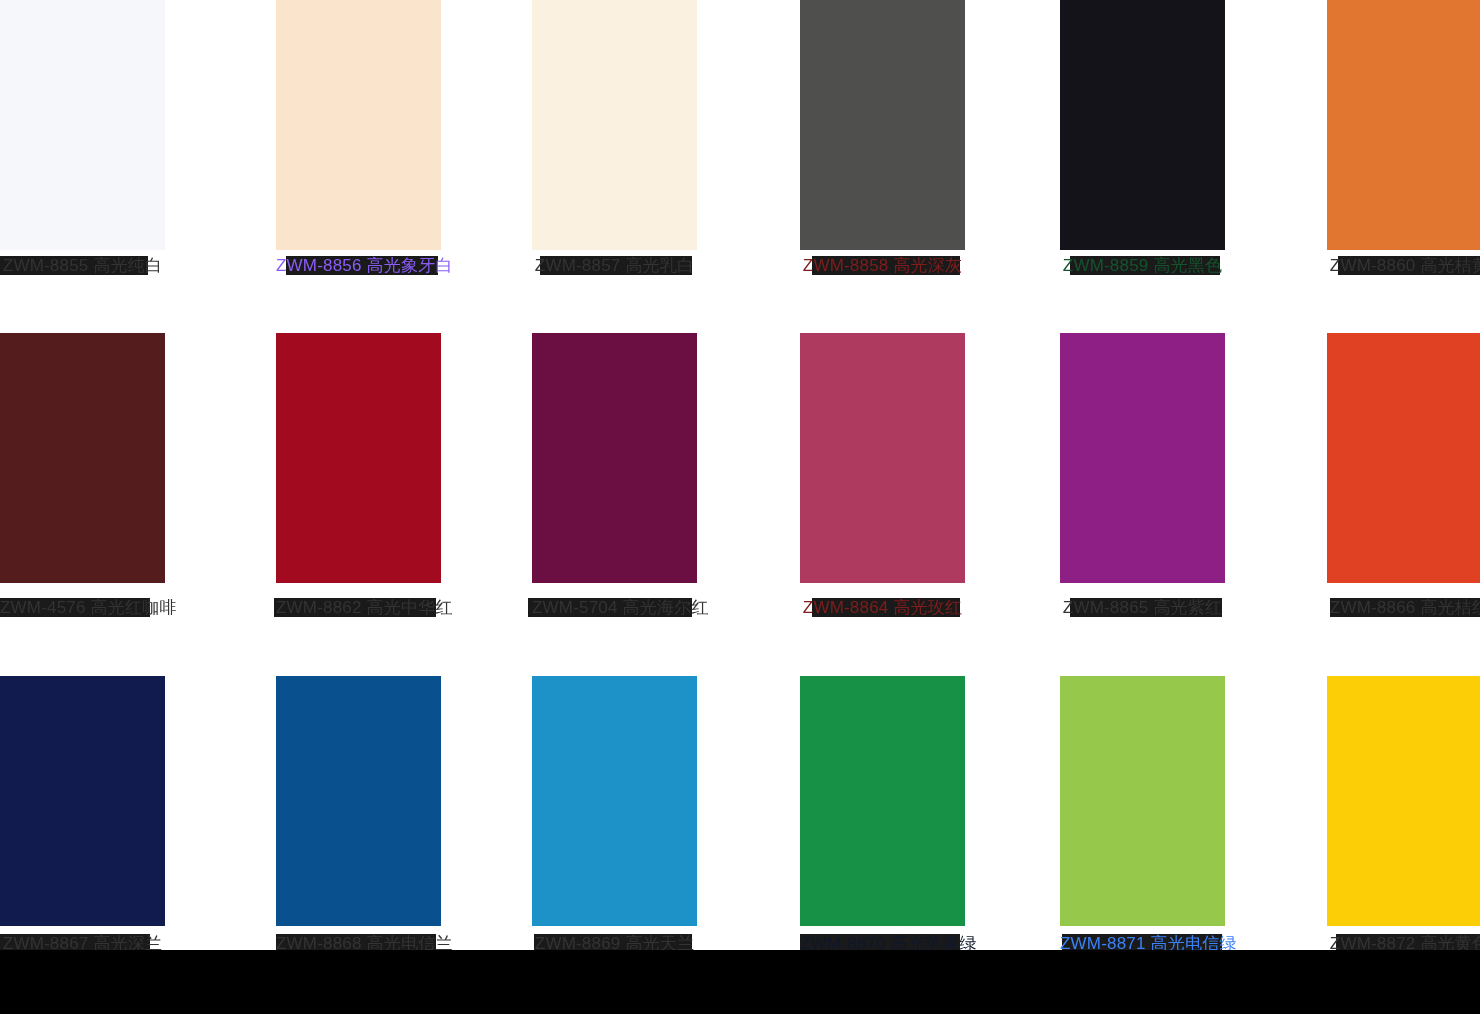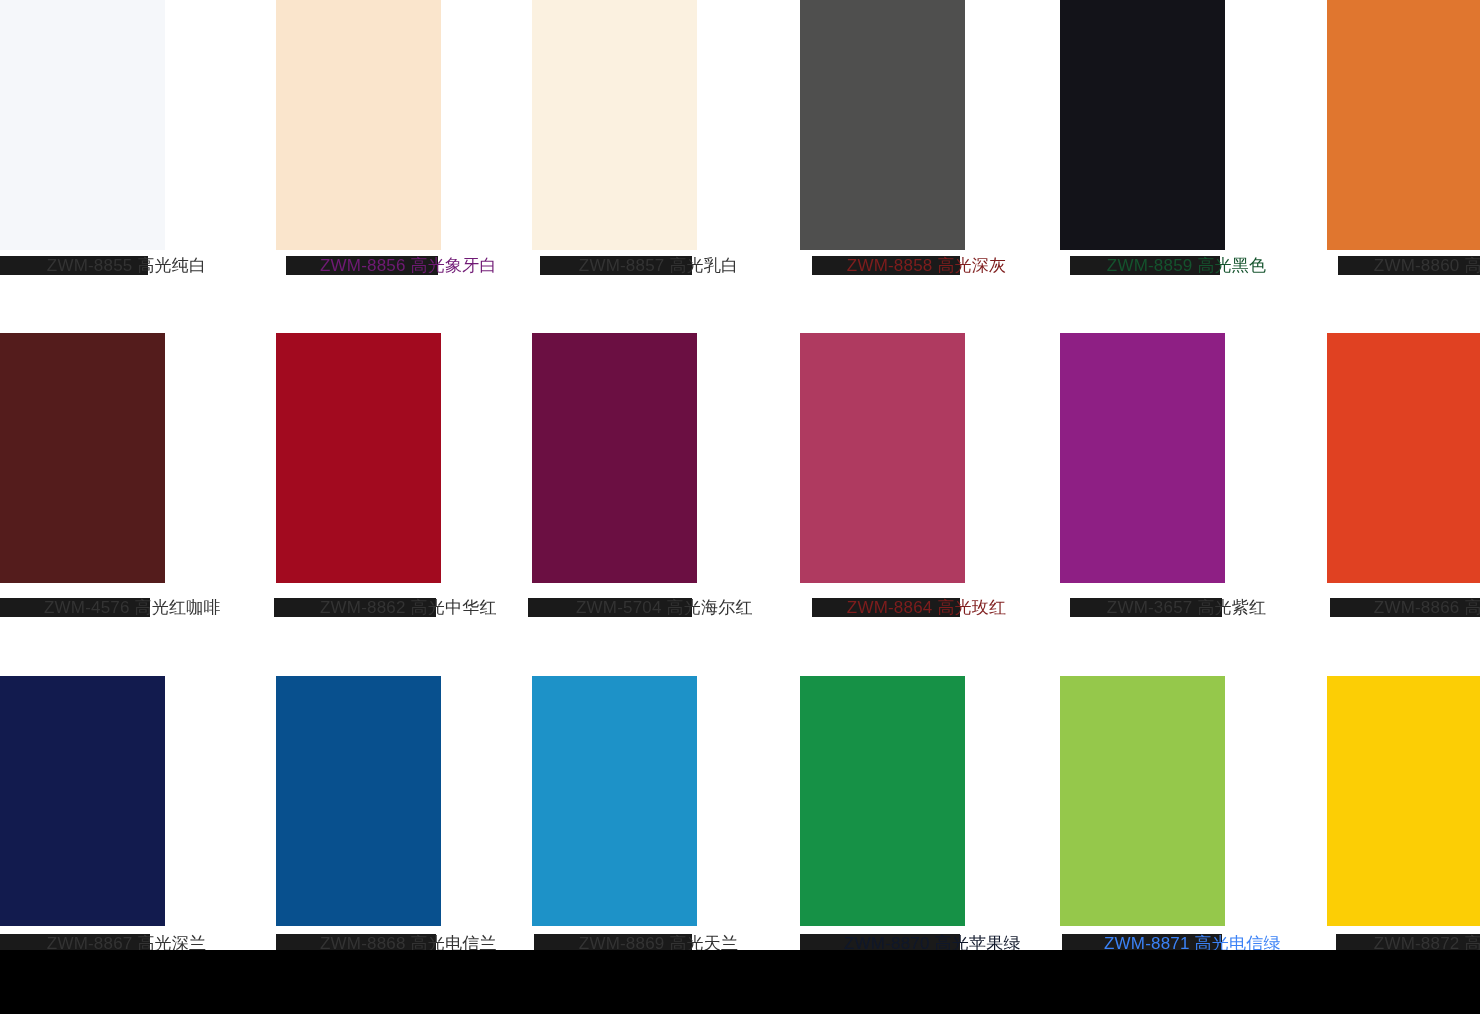--- a/index.html
+++ b/index.html
@@ -39,21 +39,20 @@
     left: 0;
     width: 100%;
     height: 21px;
     line-height: 21px;
     font-size: 17px;
     letter-spacing: 0.2px;
     color: #333333;
     white-space: nowrap;
     text-align: center;
     font-family: "Liberation Sans", sans-serif;
-    padding-left: 44px;
   }
 
   
   .label-underlay {
     position: absolute;
     height: 19px;
     background: #1a1a1a;
   }
 
   #bottom-bar {
@@ -87,21 +86,21 @@
     <div class="label-underlay" style="left: 800px; top: 934px; width: 160px; background: rgb(26, 26, 26);"></div>
     <div class="label-underlay" style="left: 1062px; top: 934px; width: 160px; background: rgb(26, 26, 26);"></div>
     <div class="label-underlay" style="left: 1336px; top: 934px; width: 144px; background: rgb(26, 26, 26);"></div>
     <div class="swatch-cell" style="left: 0px; top: 0px; width: 165px;">
       <div class="swatch-chip" title="ZWM-8855 高光纯白" style="height: 250px; background: rgb(245, 247, 250);"></div>
     </div>
     <div class="swatch-label" style="left: 0px; top: 255px; width: 165px; color: rgb(51, 51, 51);">ZWM-8855 高光纯白</div>
     <div class="swatch-cell" style="left: 276px; top: 0px; width: 165px;">
       <div class="swatch-chip" title="ZWM-8856 高光象牙白" style="height: 250px; background: rgb(250, 229, 204);"></div>
     </div>
-    <div class="swatch-label" style="left: 276px; top: 255px; width: 165px; color: #701a75;">ZWM-8856 高光象牙白</div>
+    <div class="swatch-label" style="left: 276px; top: 255px; width: 165px; color: #8b5cf6;">ZWM-8856 高光象牙白</div>
     <div class="swatch-cell" style="left: 532px; top: 0px; width: 165px;">
       <div class="swatch-chip" title="ZWM-8857 高光乳白" style="height: 250px; background: rgb(251, 241, 224);"></div>
     </div>
     <div class="swatch-label" style="left: 532px; top: 255px; width: 165px; color: rgb(51, 51, 51);">ZWM-8857 高光乳白</div>
     <div class="swatch-cell" style="left: 800px; top: 0px; width: 165px;">
       <div class="swatch-chip" title="ZWM-8858 高光深灰" style="height: 250px; background: rgb(79, 79, 78);"></div>
     </div>
     <div class="swatch-label" style="left: 800px; top: 255px; width: 165px; color: #7f1d1d;">ZWM-8858 高光深灰</div>
     <div class="swatch-cell" style="left: 1060px; top: 0px; width: 165px;">
       <div class="swatch-chip" title="ZWM-8859 高光黑色" style="height: 250px; background: rgb(19, 19, 25);"></div>
@@ -123,21 +122,21 @@
       <div class="swatch-chip" title="ZWM-8863 高光海尔红" style="height: 250px; background: rgb(107, 15, 66);"></div>
     </div>
     <div class="swatch-label" style="left: 532px; top: 597px; width: 165px; color: rgb(51, 51, 51);">ZWM-5704 高光海尔红</div>
     <div class="swatch-cell" style="left: 800px; top: 333px; width: 165px;">
       <div class="swatch-chip" title="ZWM-8864 高光玫红" style="height: 250px; background: rgb(175, 58, 96);"></div>
     </div>
     <div class="swatch-label" style="left: 800px; top: 597px; width: 165px; color: #7f1d1d;">ZWM-8864 高光玫红</div>
     <div class="swatch-cell" style="left: 1060px; top: 333px; width: 165px;">
       <div class="swatch-chip" title="ZWM-8865 高光紫红" style="height: 250px; background: rgb(142, 31, 132);"></div>
     </div>
-    <div class="swatch-label" style="left: 1060px; top: 597px; width: 165px; color: rgb(51, 51, 51);">ZWM-3657 高光紫红</div>
+    <div class="swatch-label" style="left: 1060px; top: 597px; width: 165px; color: rgb(51, 51, 51);">ZWM-8865 高光紫红</div>
     <div class="swatch-cell" style="left: 1327px; top: 333px; width: 165px;">
       <div class="swatch-chip" title="ZWM-8866 高光桔红" style="height: 250px; background: rgb(224, 65, 34);"></div>
     </div>
     <div class="swatch-label" style="left: 1327px; top: 597px; width: 165px; color: rgb(51, 51, 51);">ZWM-8866 高光桔红</div>
     <div class="swatch-cell" style="left: 0px; top: 676px; width: 165px;">
       <div class="swatch-chip" title="ZWM-8867 高光深兰" style="height: 250px; background: rgb(18, 27, 78);"></div>
     </div>
     <div class="swatch-label" style="left: 0px; top: 933px; width: 165px; color: rgb(51, 51, 51);">ZWM-8867 高光深兰</div>
     <div class="swatch-cell" style="left: 276px; top: 676px; width: 165px;">
       <div class="swatch-chip" title="ZWM-8868 高光电信兰" style="height: 250px; background: rgb(8, 80, 142);"></div>

